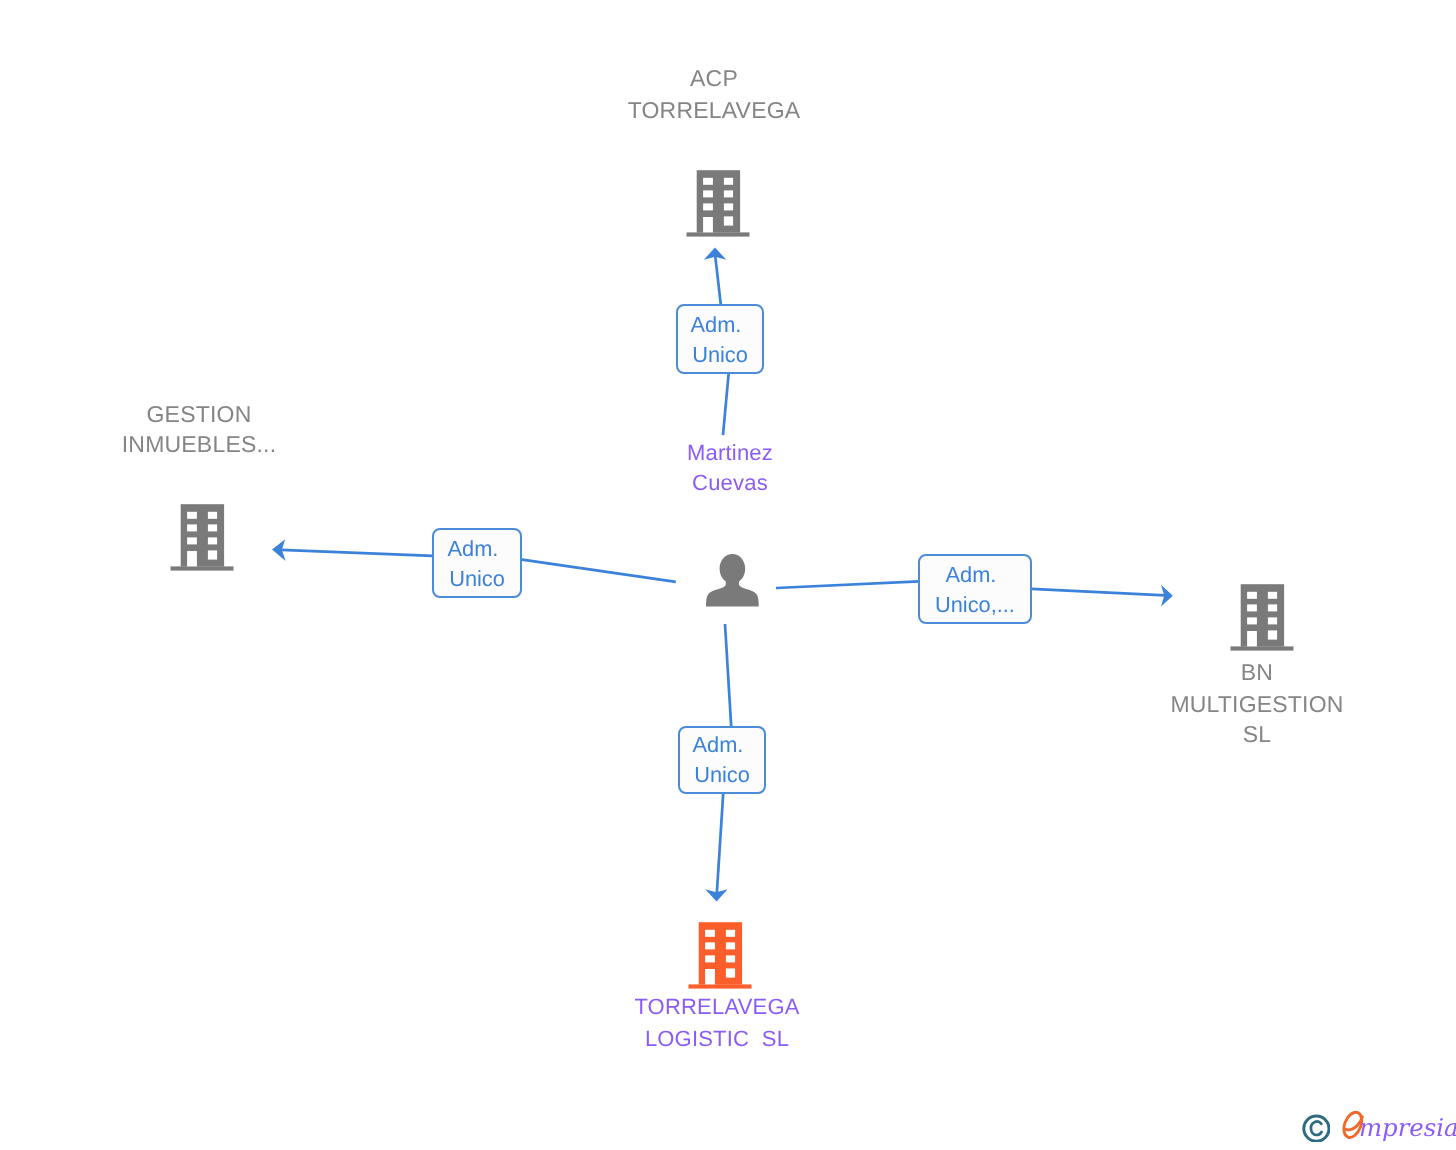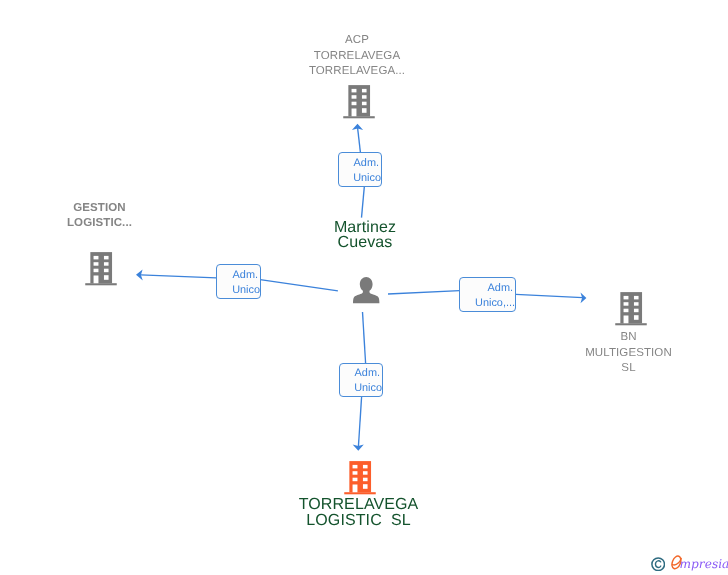--- a/index.html
+++ b/index.html
@@ -4,23 +4,23 @@
 <title>Relationship graph</title>
 <style>
   html,body{margin:0;padding:0;background:#ffffff;}
   body{width:728px;height:575px;font-family:"Liberation Sans",sans-serif;overflow:hidden;position:relative;
        -webkit-font-smoothing:antialiased;text-rendering:geometricPrecision;}
   #stage{position:absolute;left:0;top:0;width:684px;height:575px;}
   svg.links{position:absolute;left:0;top:0;width:728px;height:575px;overflow:visible;}
   .icon{position:absolute;overflow:visible;}
   .nlabel{position:absolute;text-align:center;color:#858585;font-size:11.5px;line-height:15.5px;
           font-family:"Liberation Sans",sans-serif;letter-spacing:0.1px;}
-  .nlabel.main{font-size:16px;line-height:15.45px;color:#14532d;}
+  .nlabel.main{font-size:11px;line-height:15.45px;color:#8b5cf6;}
   .elabel{position:absolute;box-sizing:border-box;border:1.7px solid #4a8cd8;border-radius:4px;
-          background:#fcfcfc;color:#3b82db;font-size:10.9px;line-height:15.2px;text-align:right;
+          background:#fcfcfc;color:#3b82db;font-size:10.9px;line-height:15.2px;text-align:center;
           display:flex;flex-direction:column;justify-content:center;align-items:stretch;
           padding-top:2.6px;font-family:"Liberation Sans",sans-serif;}
   .elabel > div:first-child{position:relative;left:-2px;}
   .wm{position:absolute;}
 </style>
 </head>
 <body>
 
 <div id="stage">
 
@@ -39,42 +39,41 @@
       <path d="M357.5,123.7 L351.9,129.9 L357.6,128.4 L363.1,129.9 Z"></path>
       <path d="M136.0,274.8 L142.6,269.6 L140.9,274.9 L142.8,280.5 Z"></path>
       <path d="M586.4,297.9 L580.5,292.4 L582.1,297.7 L580.5,303.2 Z"></path>
       <path d="M358.3,450.8 L352.6,444.6 L358.2,446.1 L363.8,444.6 Z"></path>
     </g>
   </svg>
 
   <div class="nlabel" style="left:277px;top:33px;width:160px;">
     <div>ACP</div>
     <div>TORRELAVEGA</div>
-    <div>TORRELAVEGA...</div>
   </div>
   <svg class="icon" style="left:343px;top:84px;" width="32" height="35" viewBox="0 0 31.5 35">
     <g fill="#7a7a7a">
       <rect x="5.1" y="1.1" width="21.7" height="31.2"></rect>
       <rect x="0" y="32.2" width="31.5" height="2.1"></rect>
     </g>
     <g fill="#ffffff">
       <rect x="8.3" y="4.9" width="4.9" height="3.5"></rect>
         <rect x="18.7" y="4.9" width="4.6" height="3.5"></rect>
       <rect x="8.3" y="11.2" width="4.9" height="3.5"></rect>
         <rect x="18.7" y="11.2" width="4.6" height="3.5"></rect>
       <rect x="8.3" y="17.7" width="4.9" height="3.5"></rect>
         <rect x="18.7" y="17.7" width="4.6" height="3.5"></rect>
       <rect x="8.3" y="24.5" width="4.9" height="7.7"></rect>
         <rect x="18.7" y="24.2" width="4.6" height="4.6"></rect>
     </g>
   </svg>
 
-  <div class="nlabel" style="left:19.5px;top:200.5px;width:160px;font-weight:bold;">
+  <div class="nlabel" style="left:19.5px;top:200.5px;width:160px;">
     <div>GESTION</div>
-    <div>LOGISTIC...</div>
+    <div>INMUEBLES...</div>
   </div>
   <svg class="icon" style="left:85px;top:251px;" width="32" height="35" viewBox="0 0 31.5 35">
     <g fill="#7a7a7a">
       <rect x="5.1" y="1.1" width="21.7" height="31.2"></rect>
       <rect x="0" y="32.2" width="31.5" height="2.1"></rect>
     </g>
     <g fill="#ffffff">
       <rect x="8.3" y="4.9" width="4.9" height="3.5"></rect>
         <rect x="18.7" y="4.9" width="4.6" height="3.5"></rect>
       <rect x="8.3" y="11.2" width="4.9" height="3.5"></rect>

